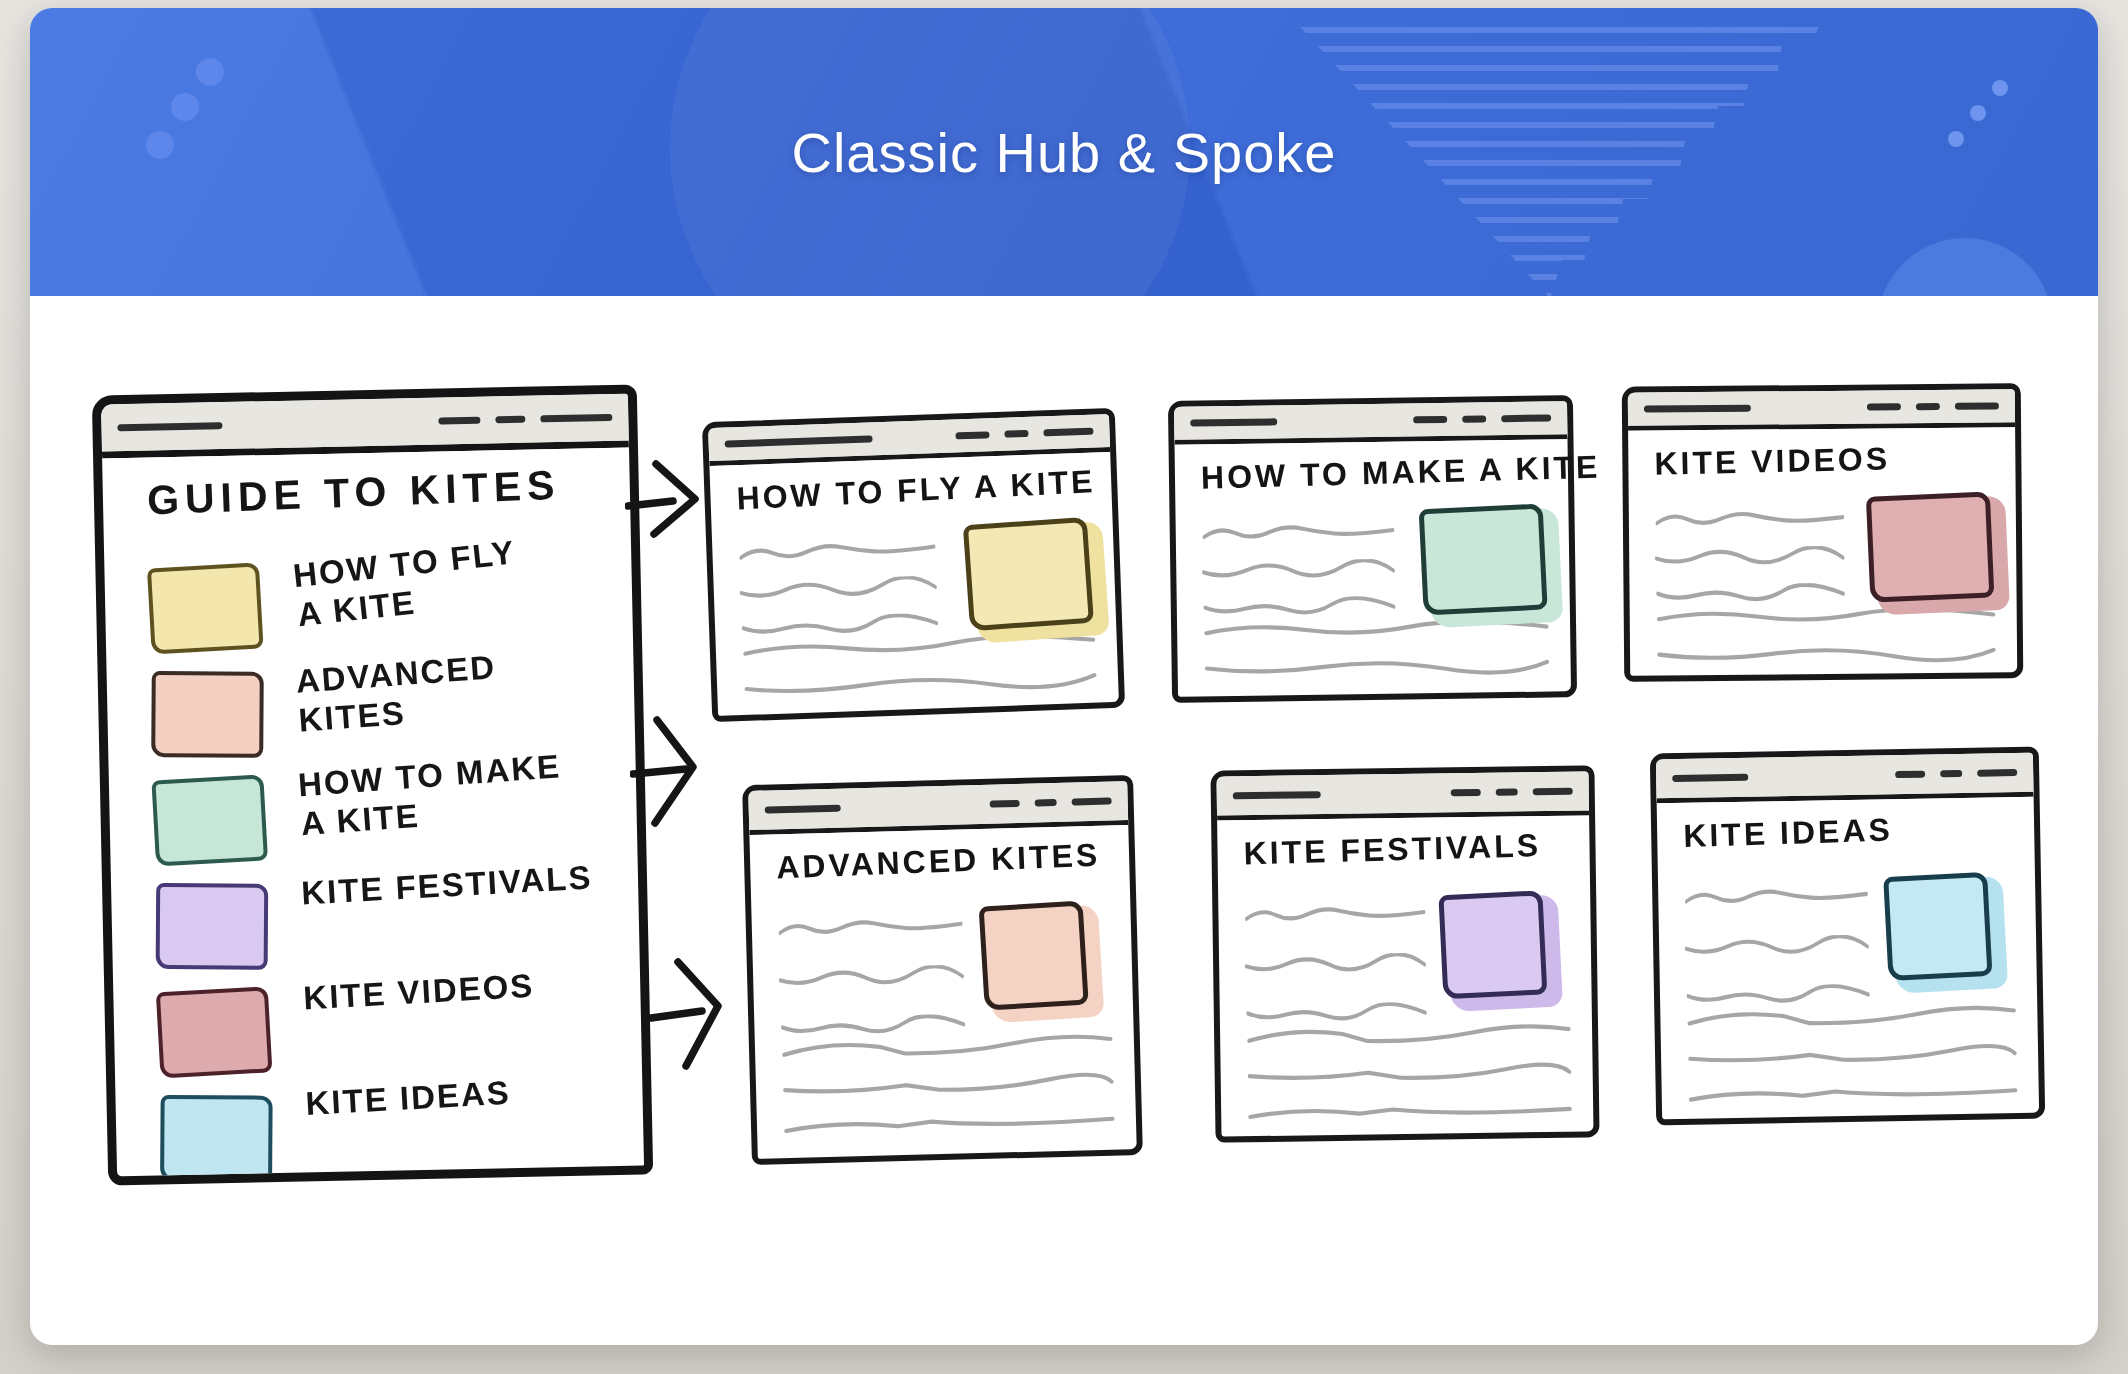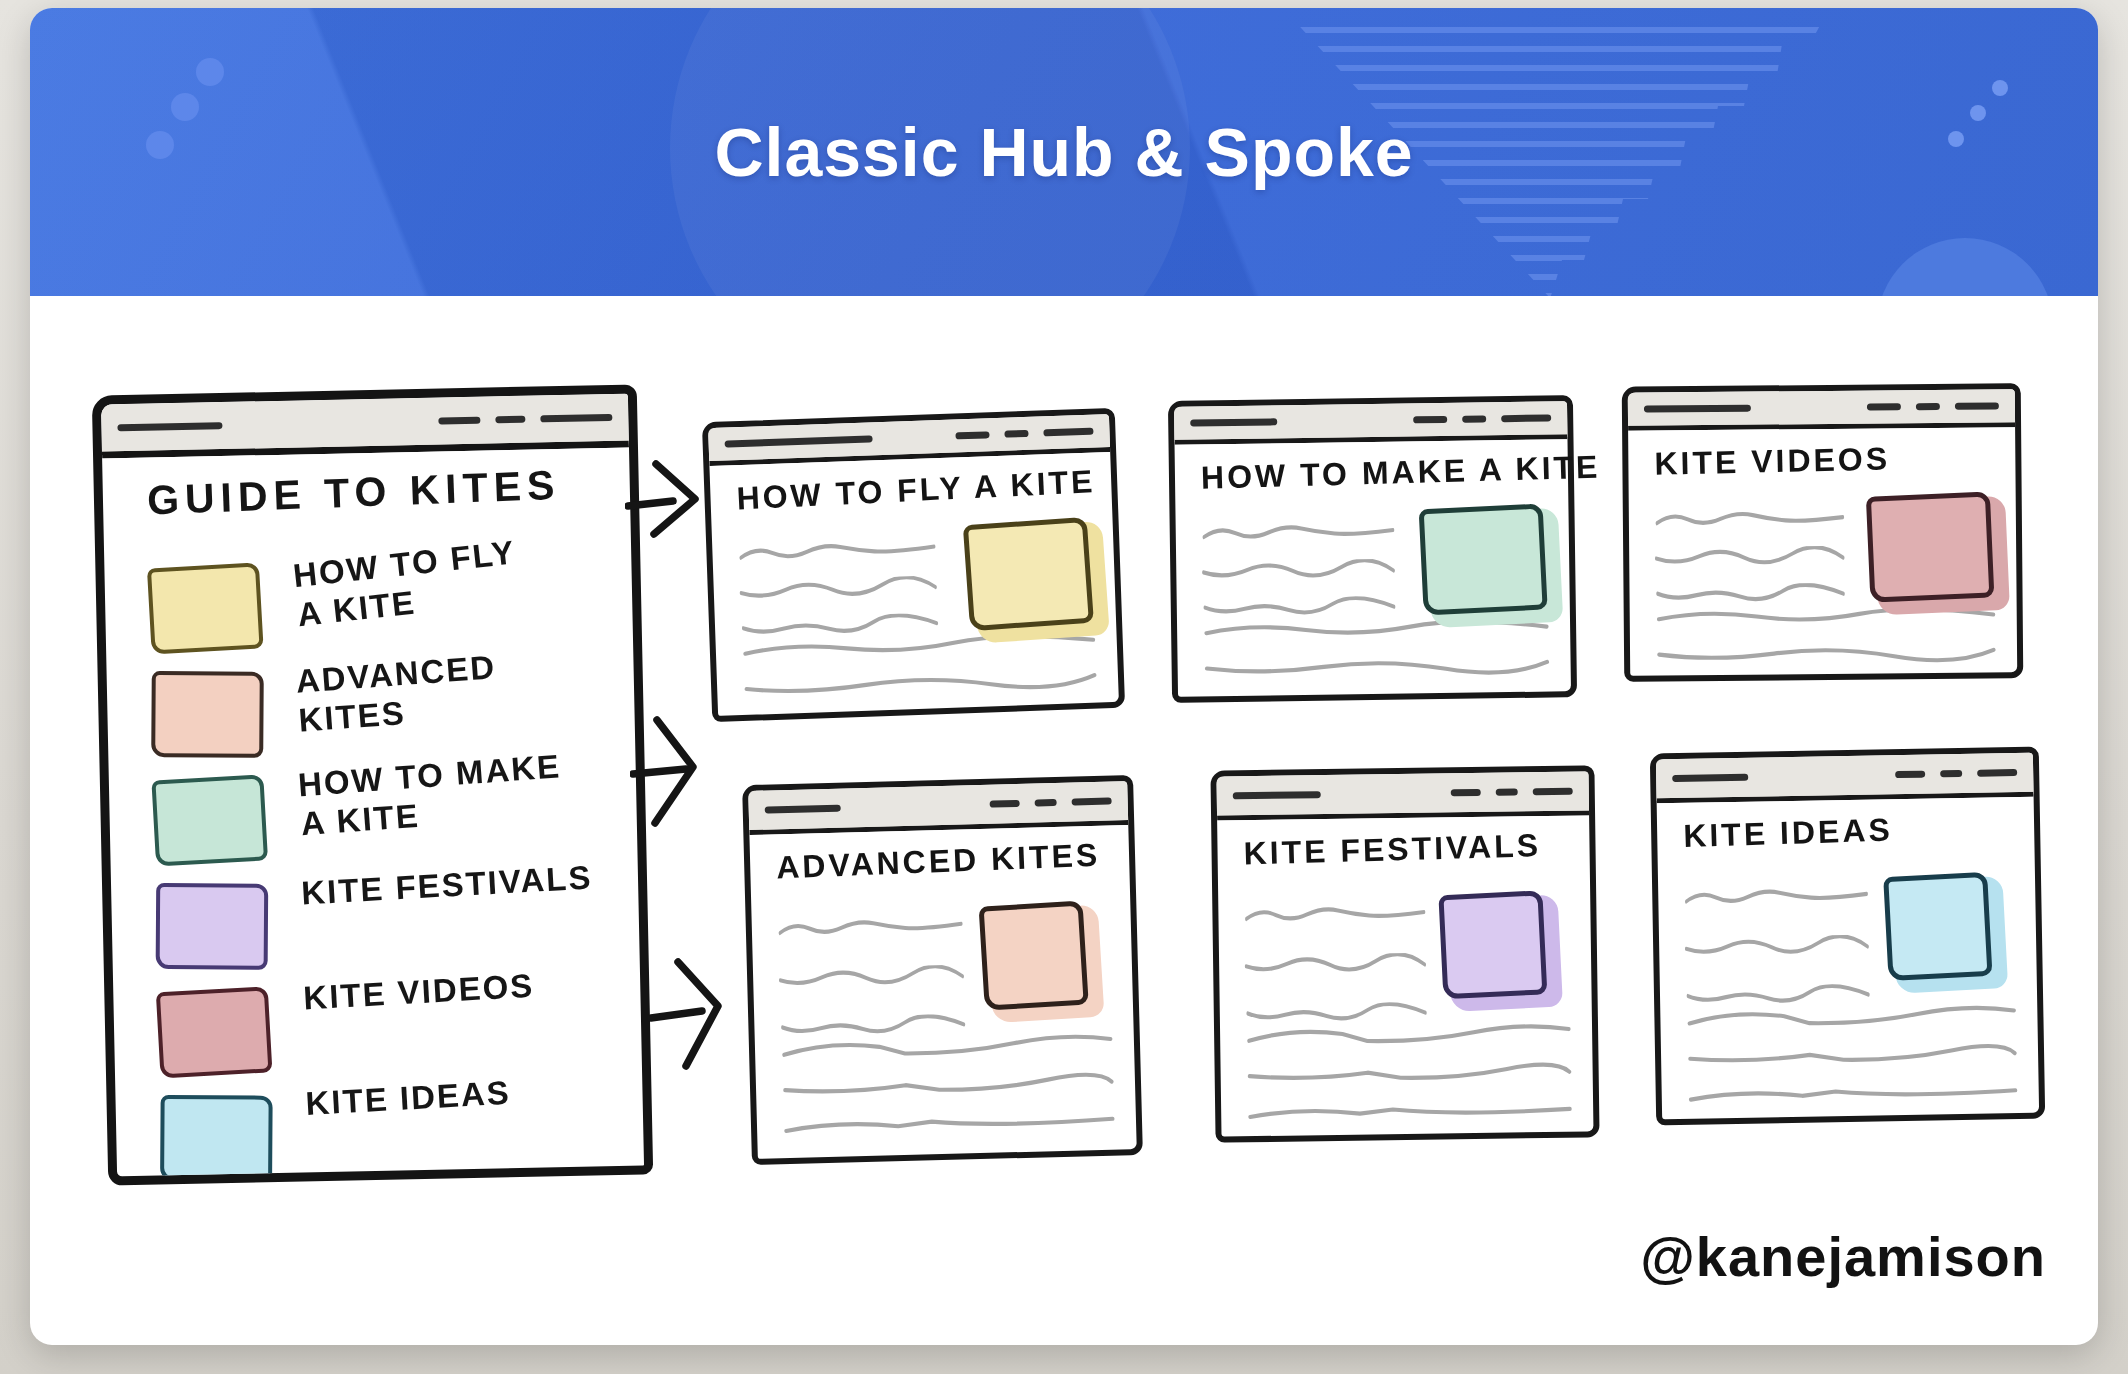--- a/index.html
+++ b/index.html
@@ -9,21 +9,21 @@
         border-radius:22px;overflow:hidden;box-shadow:0 10px 34px rgba(0,0,0,.18);}
   
   .header{position:absolute;left:0;top:0;width:100%;height:288px;overflow:hidden;
           background:linear-gradient(118deg,#4174e1 0%,#3968d8 45%,#3463d1 100%);}
   .shade{position:absolute;inset:0;
          background:linear-gradient(68deg,rgba(255,255,255,.05) 18%,rgba(10,25,90,.07) 18.3%,rgba(10,25,90,.07) 56%,rgba(255,255,255,.03) 56.3%);}
   .big-ghost{position:absolute;left:640px;top:-120px;width:520px;height:520px;border-radius:50%;
              background:rgba(255,255,255,.05);}
   .dot{position:absolute;border-radius:50%;}
   .hdr-title{position:absolute;left:0;top:0;width:100%;height:288px;display:flex;align-items:center;justify-content:center;
-             color:#fff;font-size:68px;font-weight:700;letter-spacing:1px;text-shadow:0 2px 6px rgba(0,20,80,.25);}
+             color:#fff;font-size:56px;font-weight:400;letter-spacing:1px;text-shadow:0 2px 6px rgba(0,20,80,.25);}
   .stripes{position:absolute;left:1220px;top:0;}
   .ball{position:absolute;left:1847px;top:230px;width:176px;height:176px;border-radius:50%;}
   
   .win{position:absolute;background:#fff;border:6px solid #181818;display:flex;flex-direction:column;
        border-radius:14px 10px 12px 9px;box-sizing:border-box;}
   .chrome{display:flex;align-items:center;background:#e8e6e1;border-bottom:5px solid #181818;
           padding:0 16px;box-sizing:border-box;flex:0 0 38px;border-radius:6px 4px 0 0;}
   .dash{background:#2e2e2e;height:7px;border-radius:4px;}
   .dash-left{width:40%;}
   .dashes-r{margin-left:auto;display:flex;gap:15px;align-items:center;}
@@ -365,16 +365,15 @@
         <svg class="wave" viewBox="0 0 400 24" preserveAspectRatio="none">
               <path d="M6 12 Q80 18 150 10 L190 16 Q260 18 320 8 T396 12" fill="none" stroke="#a6a6a6" stroke-width="4.5" stroke-linecap="round"></path>
             </svg>
         <svg class="wave" viewBox="0 0 400 24" preserveAspectRatio="none">
               <path d="M6 14 Q70 4 140 12 L180 8 Q260 16 396 10" fill="none" stroke="#a6a6a6" stroke-width="4.5" stroke-linecap="round"></path>
             </svg>
       </div>
     </div>
   </div>
 
-  <div class="handle">@kanejamison</div>
 
  </div>
 </div>
 
 </body></html>

